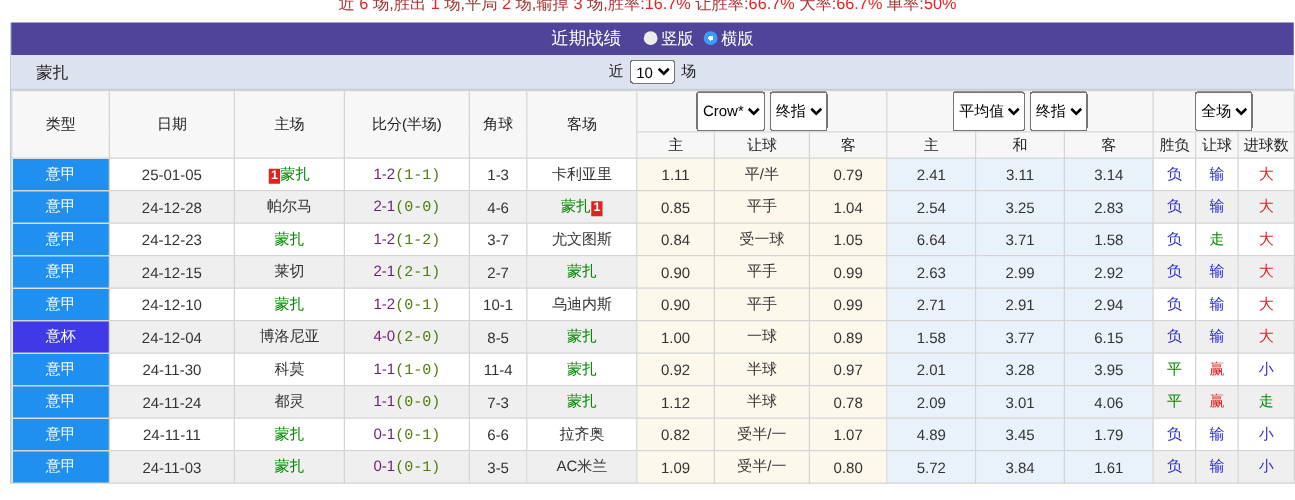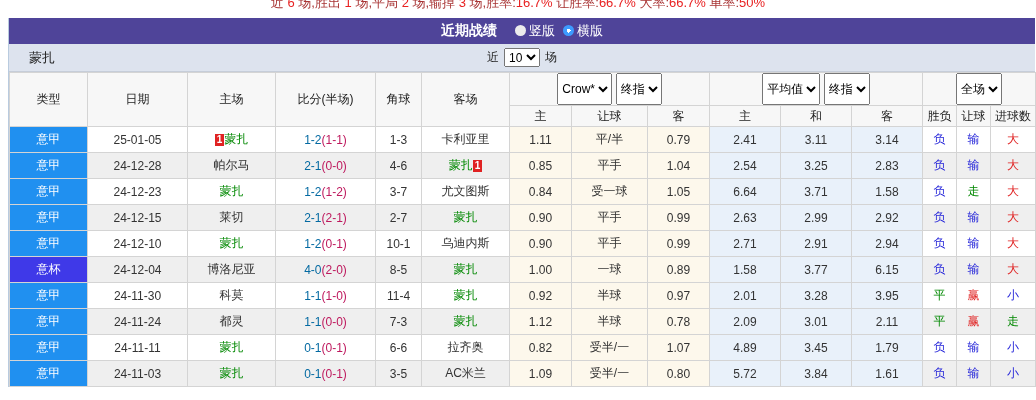--- a/index.html
+++ b/index.html
@@ -4,21 +4,21 @@
 <style>
   html,body{margin:0;padding:0;background:#fff;}
   body{width:1036px;height:400px;overflow:hidden;font-family:"Liberation Sans","DejaVu Sans",sans-serif;font-size:12px;color:#333;}
   .top-stats{height:13px;overflow:hidden;text-align:center;}
   .top-stats .inner{margin-top:-6px;font-size:13px;line-height:18px;white-space:nowrap;}
   .top-stats .lbl{color:#a83434;}
   .top-stats .num{color:#e82222;}
   .gap{height:5px;}
   .content{margin-left:8px;border-left:1px solid #b9cbdf;width:1027px;box-sizing:border-box;}
   .section-bar{height:26px;background:#4f4499;display:flex;align-items:center;justify-content:center;color:#fff;}
-  .bar-title{font-weight:bold;font-size:14px;margin-right:10px;}
+  .bar-title{font-weight:normal;font-size:14px;margin-right:10px;}
   .radio{width:11px;height:11px;border-radius:50%;display:inline-block;vertical-align:-1px;margin:0 3px 0 8px;}
   .radio.plain{background:#ececec;}
   .radio.selected{background:radial-gradient(circle,#ffffff 0 2px,#3d9bff 2px);}
   .radio-label{font-size:13px;}
   .team-row{height:27px;background:#dde3ee;border-bottom:1px solid #c6cdd9;position:relative;display:flex;align-items:center;justify-content:center;}
   .team-name{position:absolute;left:20px;font-size:13px;color:#222;}
   .filter-controls{display:flex;align-items:center;gap:3px;font-size:12px;color:#222;}
   .filter-controls select{font-size:12px;height:19px;margin:0 2px;}
   .cb{display:inline-block;width:13px;height:13px;box-sizing:border-box;border-radius:2px;margin:0 1px 0 4px;vertical-align:-2px;text-align:center;}
   .cb.checked{background:#1d78e8;color:#fff;font-size:10px;line-height:13px;font-weight:bold;}
@@ -28,22 +28,22 @@
   thead th{background:#f7f7f7;font-weight:normal;color:#222;}
   thead tr.group-row th{height:24px;}
   thead tr.sub-row th{height:20px;}
   thead select{font-size:12px;height:32px;max-width:78px;}
   tbody tr:nth-child(even) td{background:#efefef;}
   tbody tr:nth-child(odd) td{background:#ffffff;}
   tbody tr td.crown{background:#fdf8ec;}
   tbody tr td.avg{background:#e9f1fa;}
   tbody tr td.type-league{background:#2090f0;color:#fff;}
   tbody tr td.type-cup{background:#3f39e8;color:#fff;}
-  .ft{color:#0369a1;}
-  .ht{color:#be185d;}
+  .ft{color:#701a75;}
+  .ht{color:#4d7c0f;font-family:Liberation Mono, monospace;}
   .focus{color:#008800;}
   .badge{display:inline-block;background:#e02222;color:#fff;font-size:10px;line-height:12px;padding:0 2px;font-weight:bold;}
   .c-red{color:#e02222;}
   .c-blue{color:#2626d9;}
   .c-green{color:#008800;}
   .summary{border:1px solid #d4d4d4;border-top:none;width:1026px;box-sizing:border-box;height:22px;line-height:21px;text-align:center;font-size:13px;color:#333;}
   .summary .num{color:#e82222;}
 </style>
 </head>
 <body>
@@ -244,21 +244,21 @@
           <td>24-11-24</td>
           <td><span>都灵</span></td>
           <td><span class="ft">1-1</span><span class="ht">(0-0)</span></td>
           <td>7-3</td>
           <td><span class="focus">蒙扎</span></td>
           <td class="crown">1.12</td>
           <td class="crown">半球</td>
           <td class="crown">0.78</td>
           <td class="avg">2.09</td>
           <td class="avg">3.01</td>
-          <td class="avg">2.11</td>
+          <td class="avg">4.06</td>
           <td class="c-green">平</td>
           <td class="c-red">赢</td>
           <td class="c-green">走</td>
         </tr>
         <tr>
           <td class="type-league">意甲</td>
           <td>24-11-11</td>
           <td><span class="focus">蒙扎</span></td>
           <td><span class="ft">0-1</span><span class="ht">(0-1)</span></td>
           <td>6-6</td>

